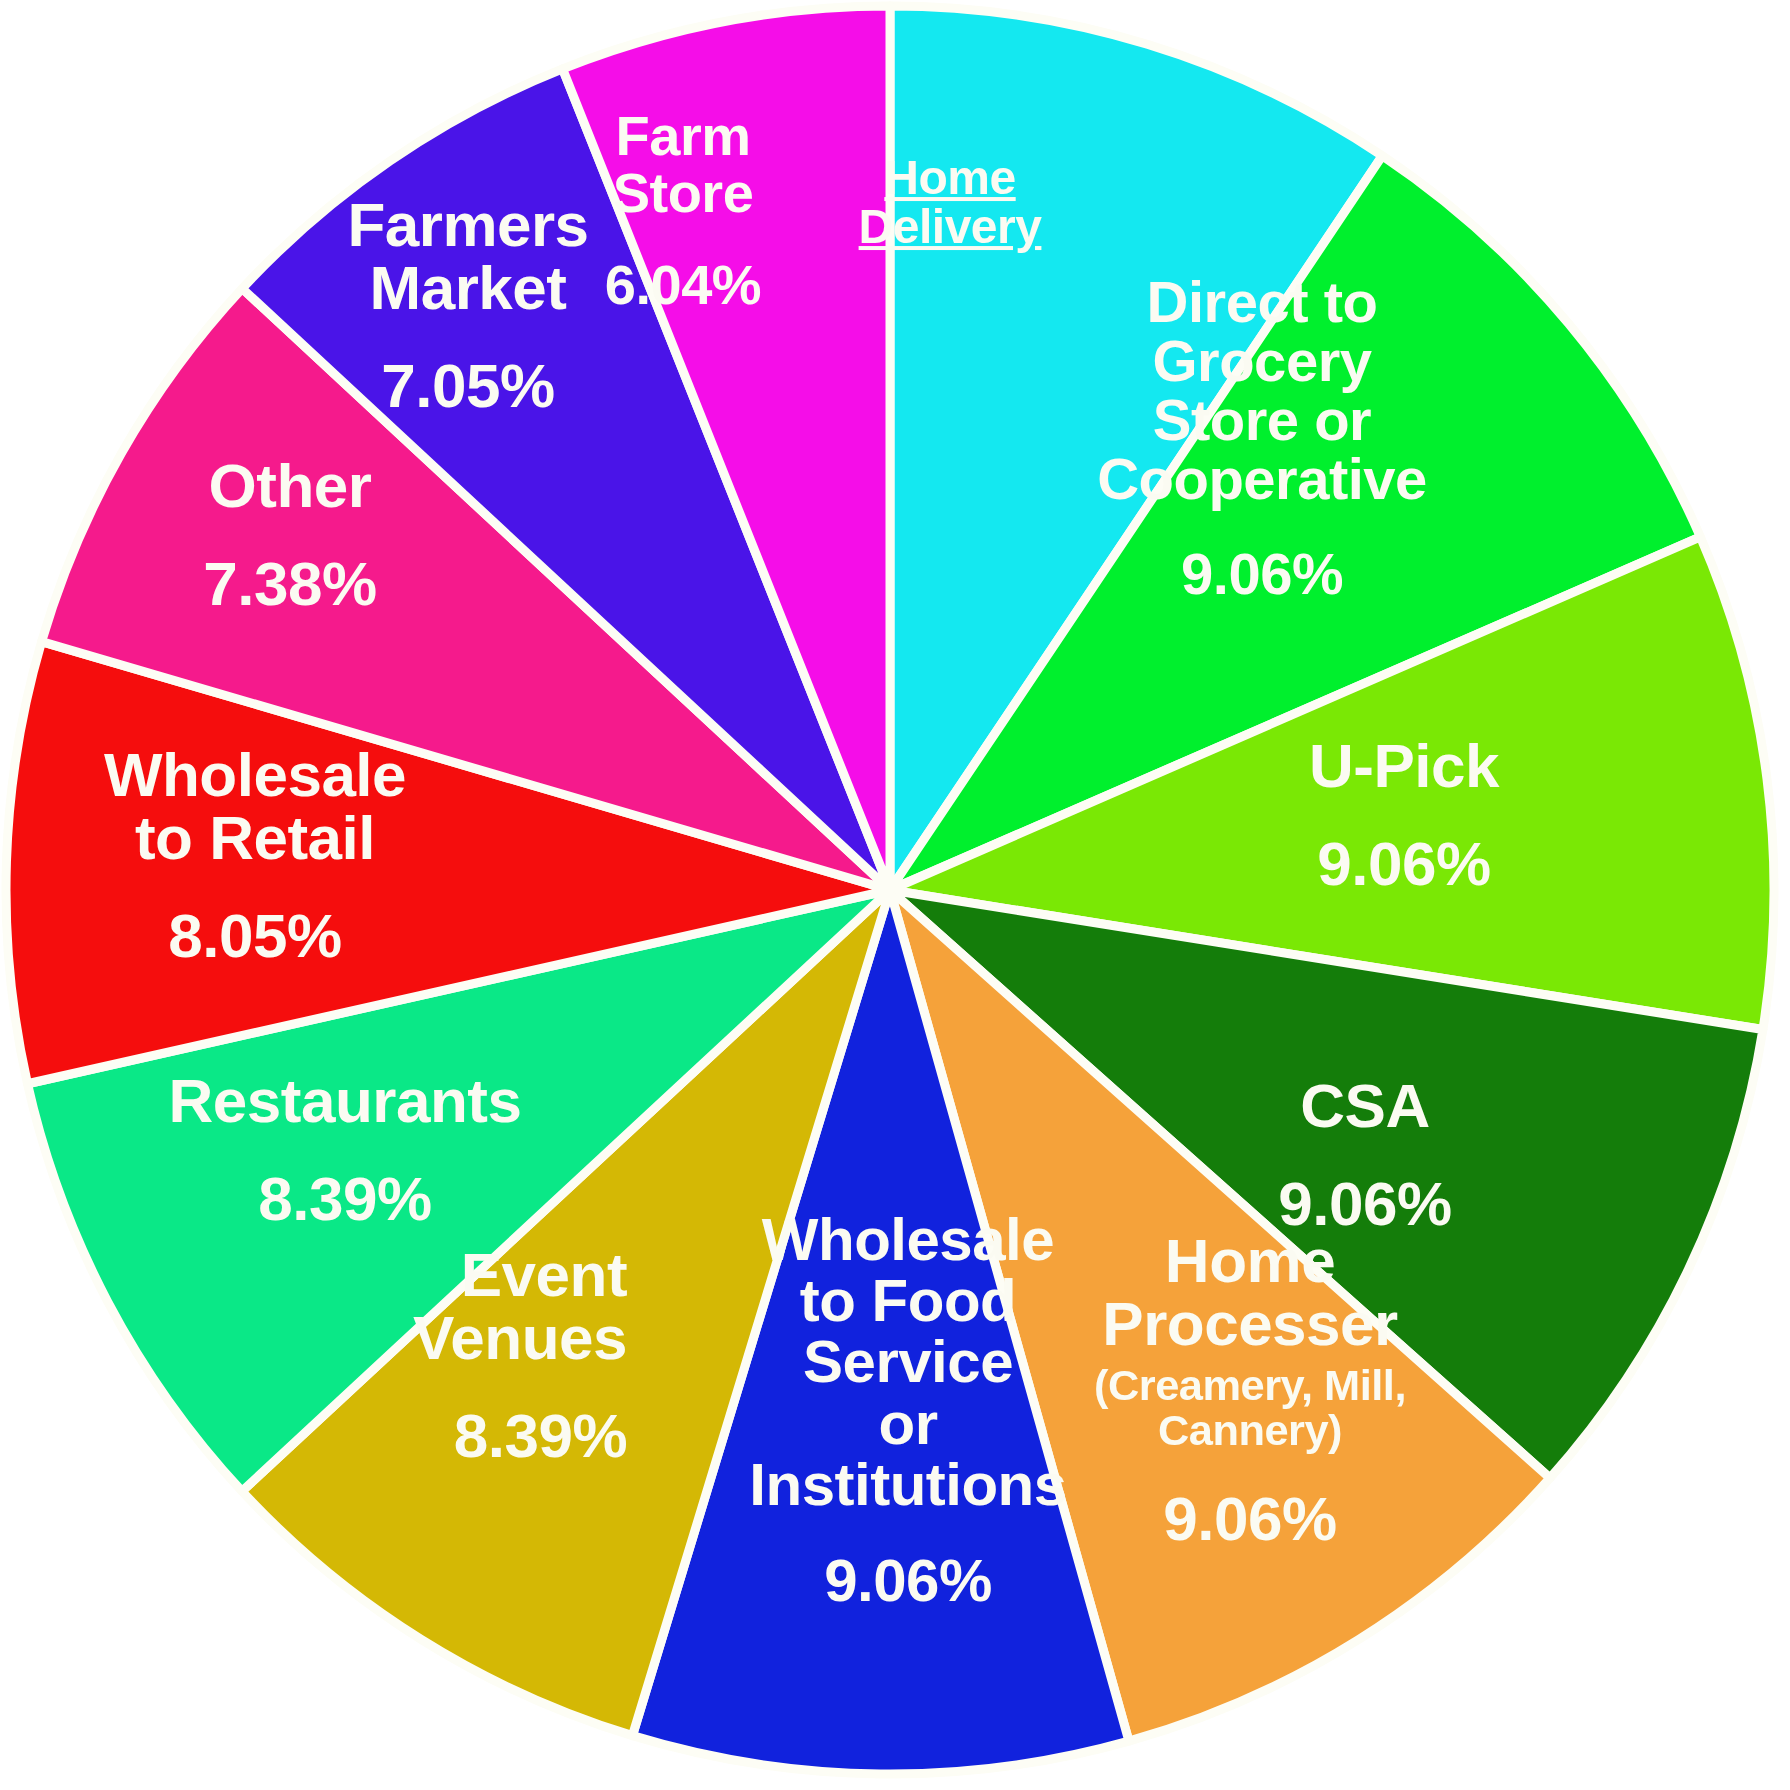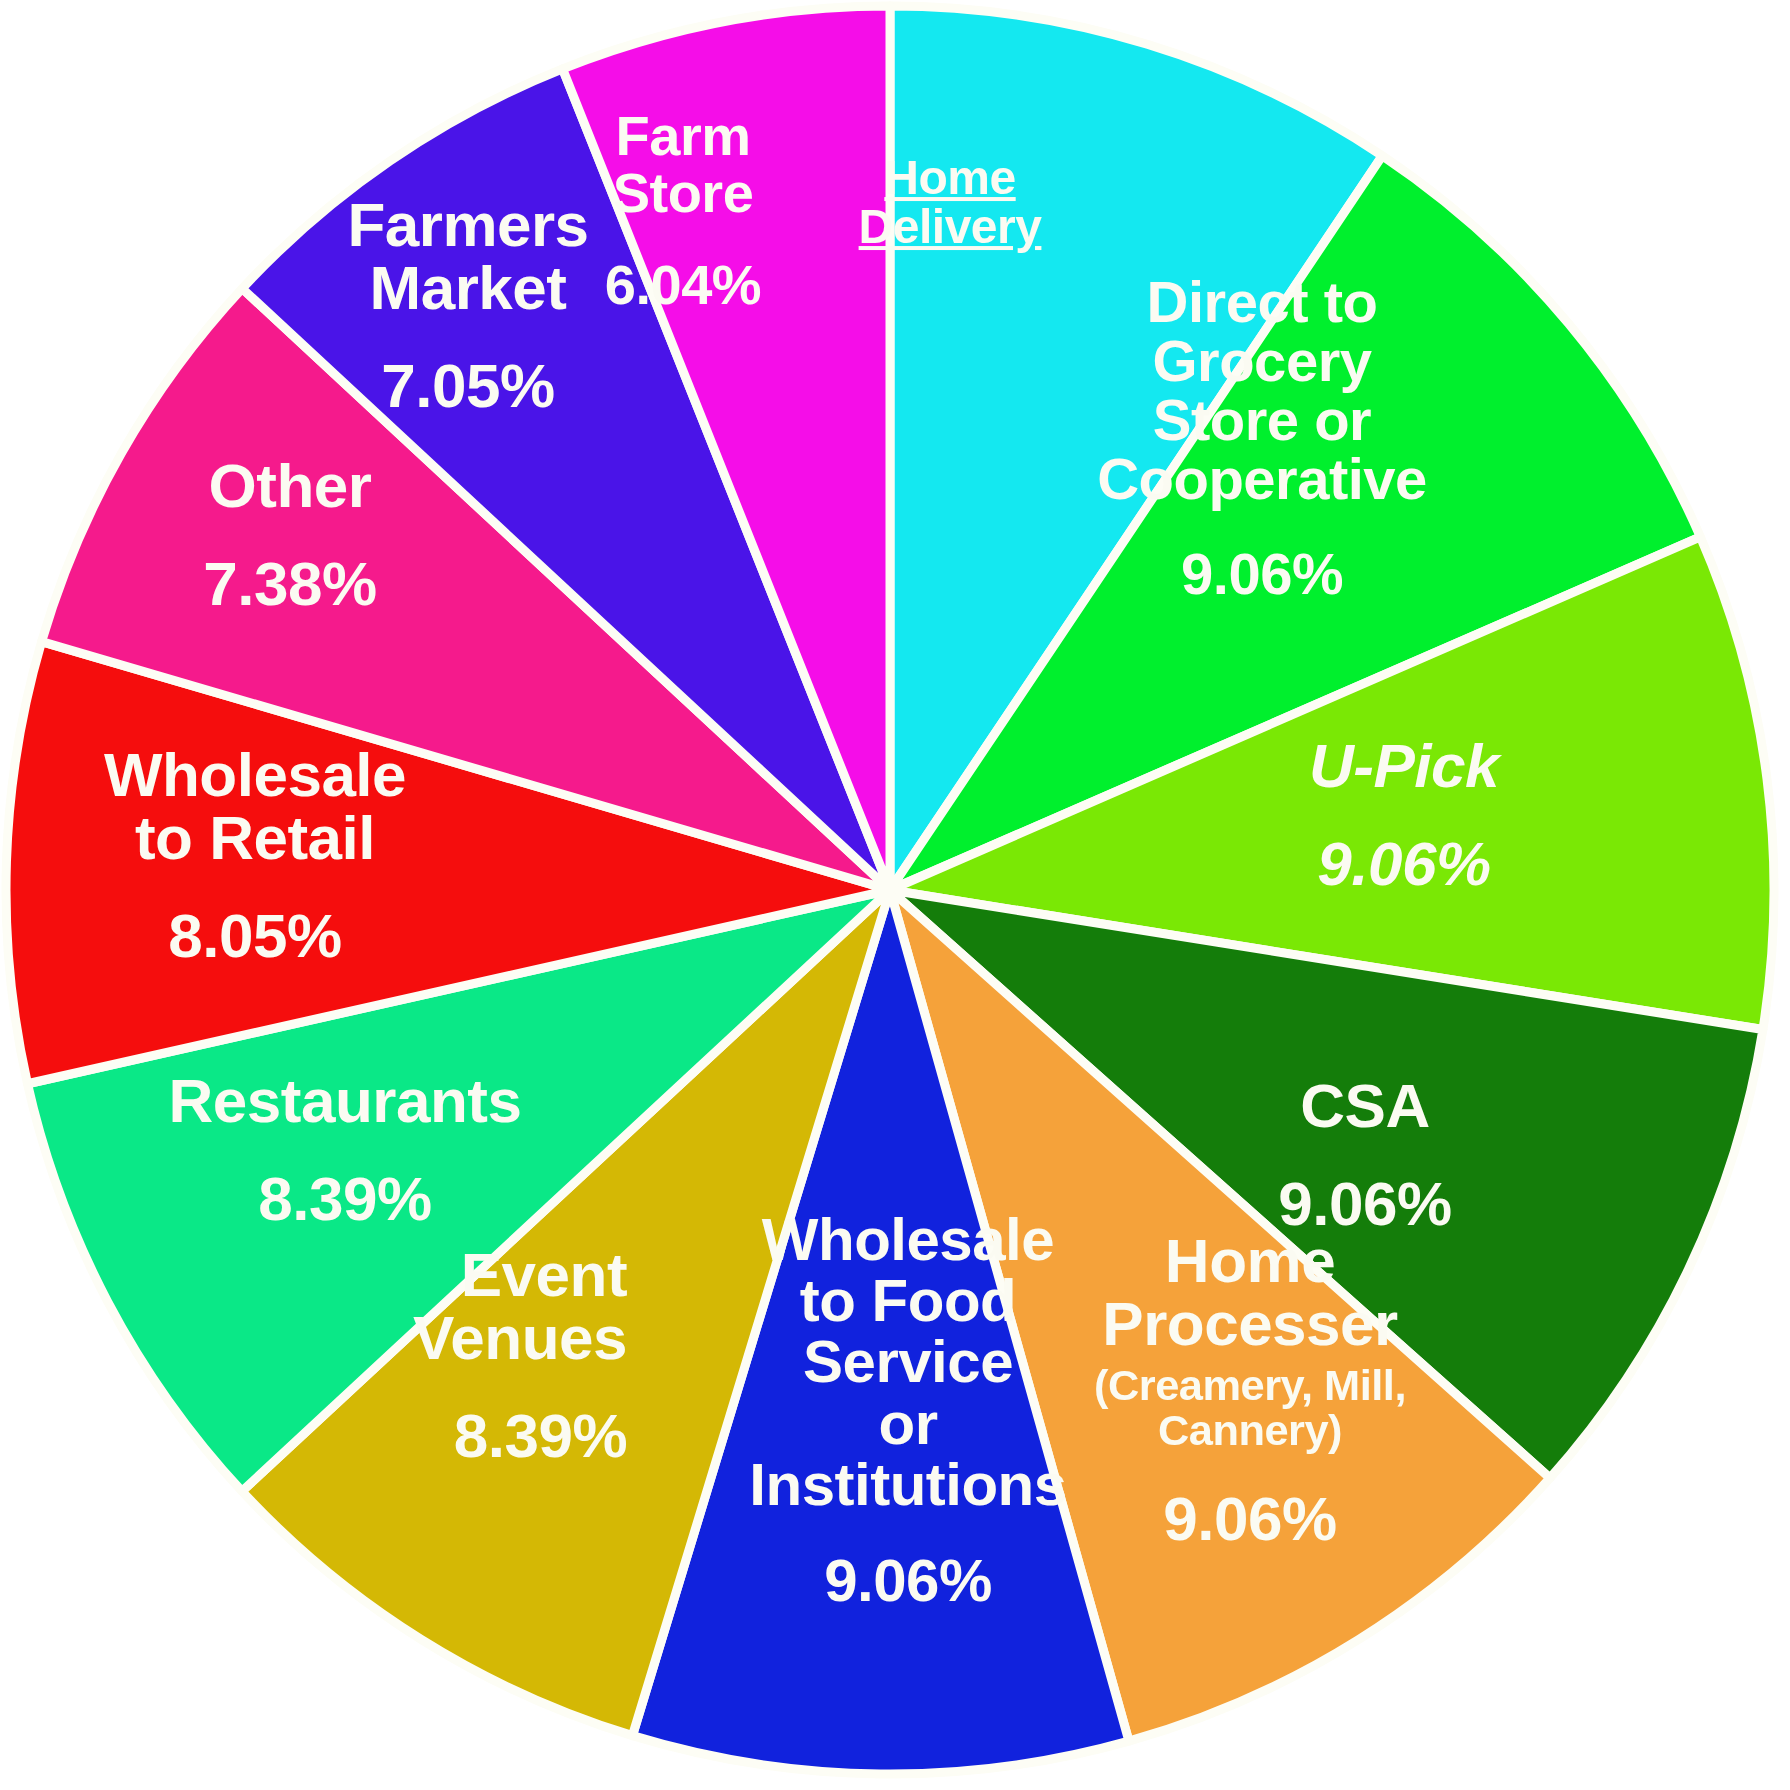--- a/index.html
+++ b/index.html
@@ -64,21 +64,21 @@
       <path d="M 890 890 L 242.22 288.47 A 884 884 0 0 1 562.57 68.88 Z" fill="#4A14E8" class="slice-path"></path>
       <path d="M 890 890 L 562.57 68.88 A 884 884 0 0 1 890.00 6.00 Z" fill="#F50DE8" class="slice-path"></path>
     </svg>
   <div id="label-layer">
       <div class="pie-label" style="left: 950px; top: 203px; font-size: 48px; text-decoration: underline;"><span class="lbl-name">Home
 Delivery</span></div>
       <div class="pie-label" style="left: 1262px; top: 437px; font-size: 58px;"><span class="lbl-name">Direct to
 Grocery
 Store or
 Cooperative</span><span class="lbl-pct">9.06%</span></div>
-      <div class="pie-label" style="left: 1404px; top: 815px; font-size: 62px; font-style: italic;"><span class="lbl-name">U-Pick</span><span class="lbl-pct">9.06%</span></div>
+      <div class="pie-label" style="left: 1404px; top: 815px; font-size: 62px;"><span class="lbl-name">U-Pick</span><span class="lbl-pct">9.06%</span></div>
       <div class="pie-label" style="left: 1365px; top: 1155px; font-size: 62px;"><span class="lbl-name">CSA</span><span class="lbl-pct">9.06%</span></div>
       <div class="pie-label" style="left: 1250px; top: 1390px; font-size: 62px;"><span class="lbl-name">Home
 Processer</span><span class="lbl-sub">(Creamery, Mill,
 Cannery)</span><span class="lbl-pct">9.06%</span></div>
       <div class="pie-label" style="left: 908px; top: 1410px; font-size: 60px;"><span class="lbl-name">Wholesale
 to Food
 Service
 or
 Institutions</span><span class="lbl-pct">9.06%</span></div>
       <div class="pie-label" style="left: 520px; top: 1355px; font-size: 62px; text-align: right;"><span class="lbl-name">Event

